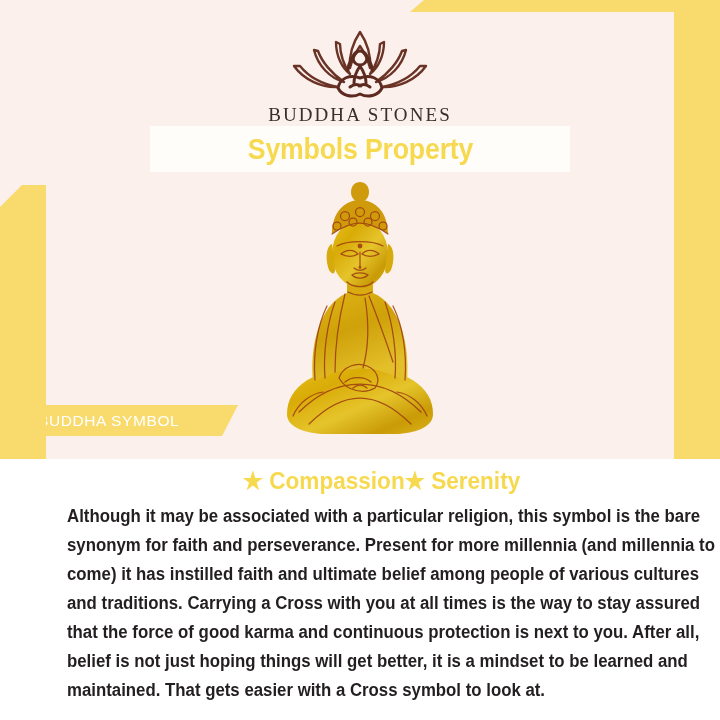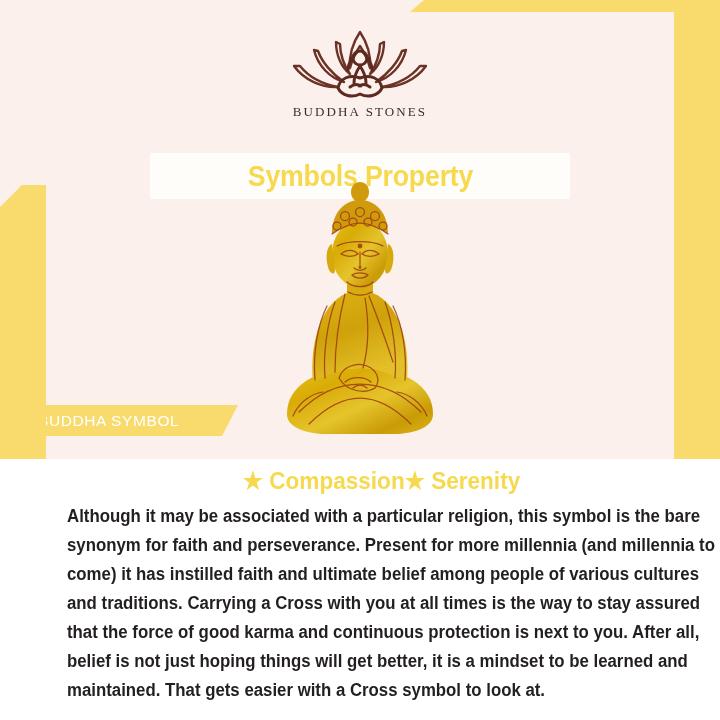--- a/index.html
+++ b/index.html
@@ -52,32 +52,32 @@
 
   
   #logo-block {
     position:absolute; left:0; top:26px; width:720px;
     display:flex; flex-direction:column; align-items:center;
   }
   #logo-mark { width:164px; height:72px; display:block; }
   #logo-wordmark {
     margin-top:6px;
     font-family:"Liberation Serif", serif;
-    font-size:13px;
+    font-size:19px;
     letter-spacing:2.1px;
     color:#3a2d2a;
     font-weight:400;
   }
 
   
   #title-banner {
     position:absolute;
     left:150px; top:126px; width:420px; height:46px;
     background:#fffdfa;
-    display:flex; align-items:center; justify-content:center;margin-top:27px;
+    display:flex; align-items:center; justify-content:center;
   }
   #title-text {
     font-family:"Liberation Sans Narrow","Liberation Sans", sans-serif;
     font-weight:bold;
     font-size:29px;
     color:#f7d94f;
     letter-spacing:-0.2px;
     transform:scaleX(0.92);
     white-space:nowrap;
   }

